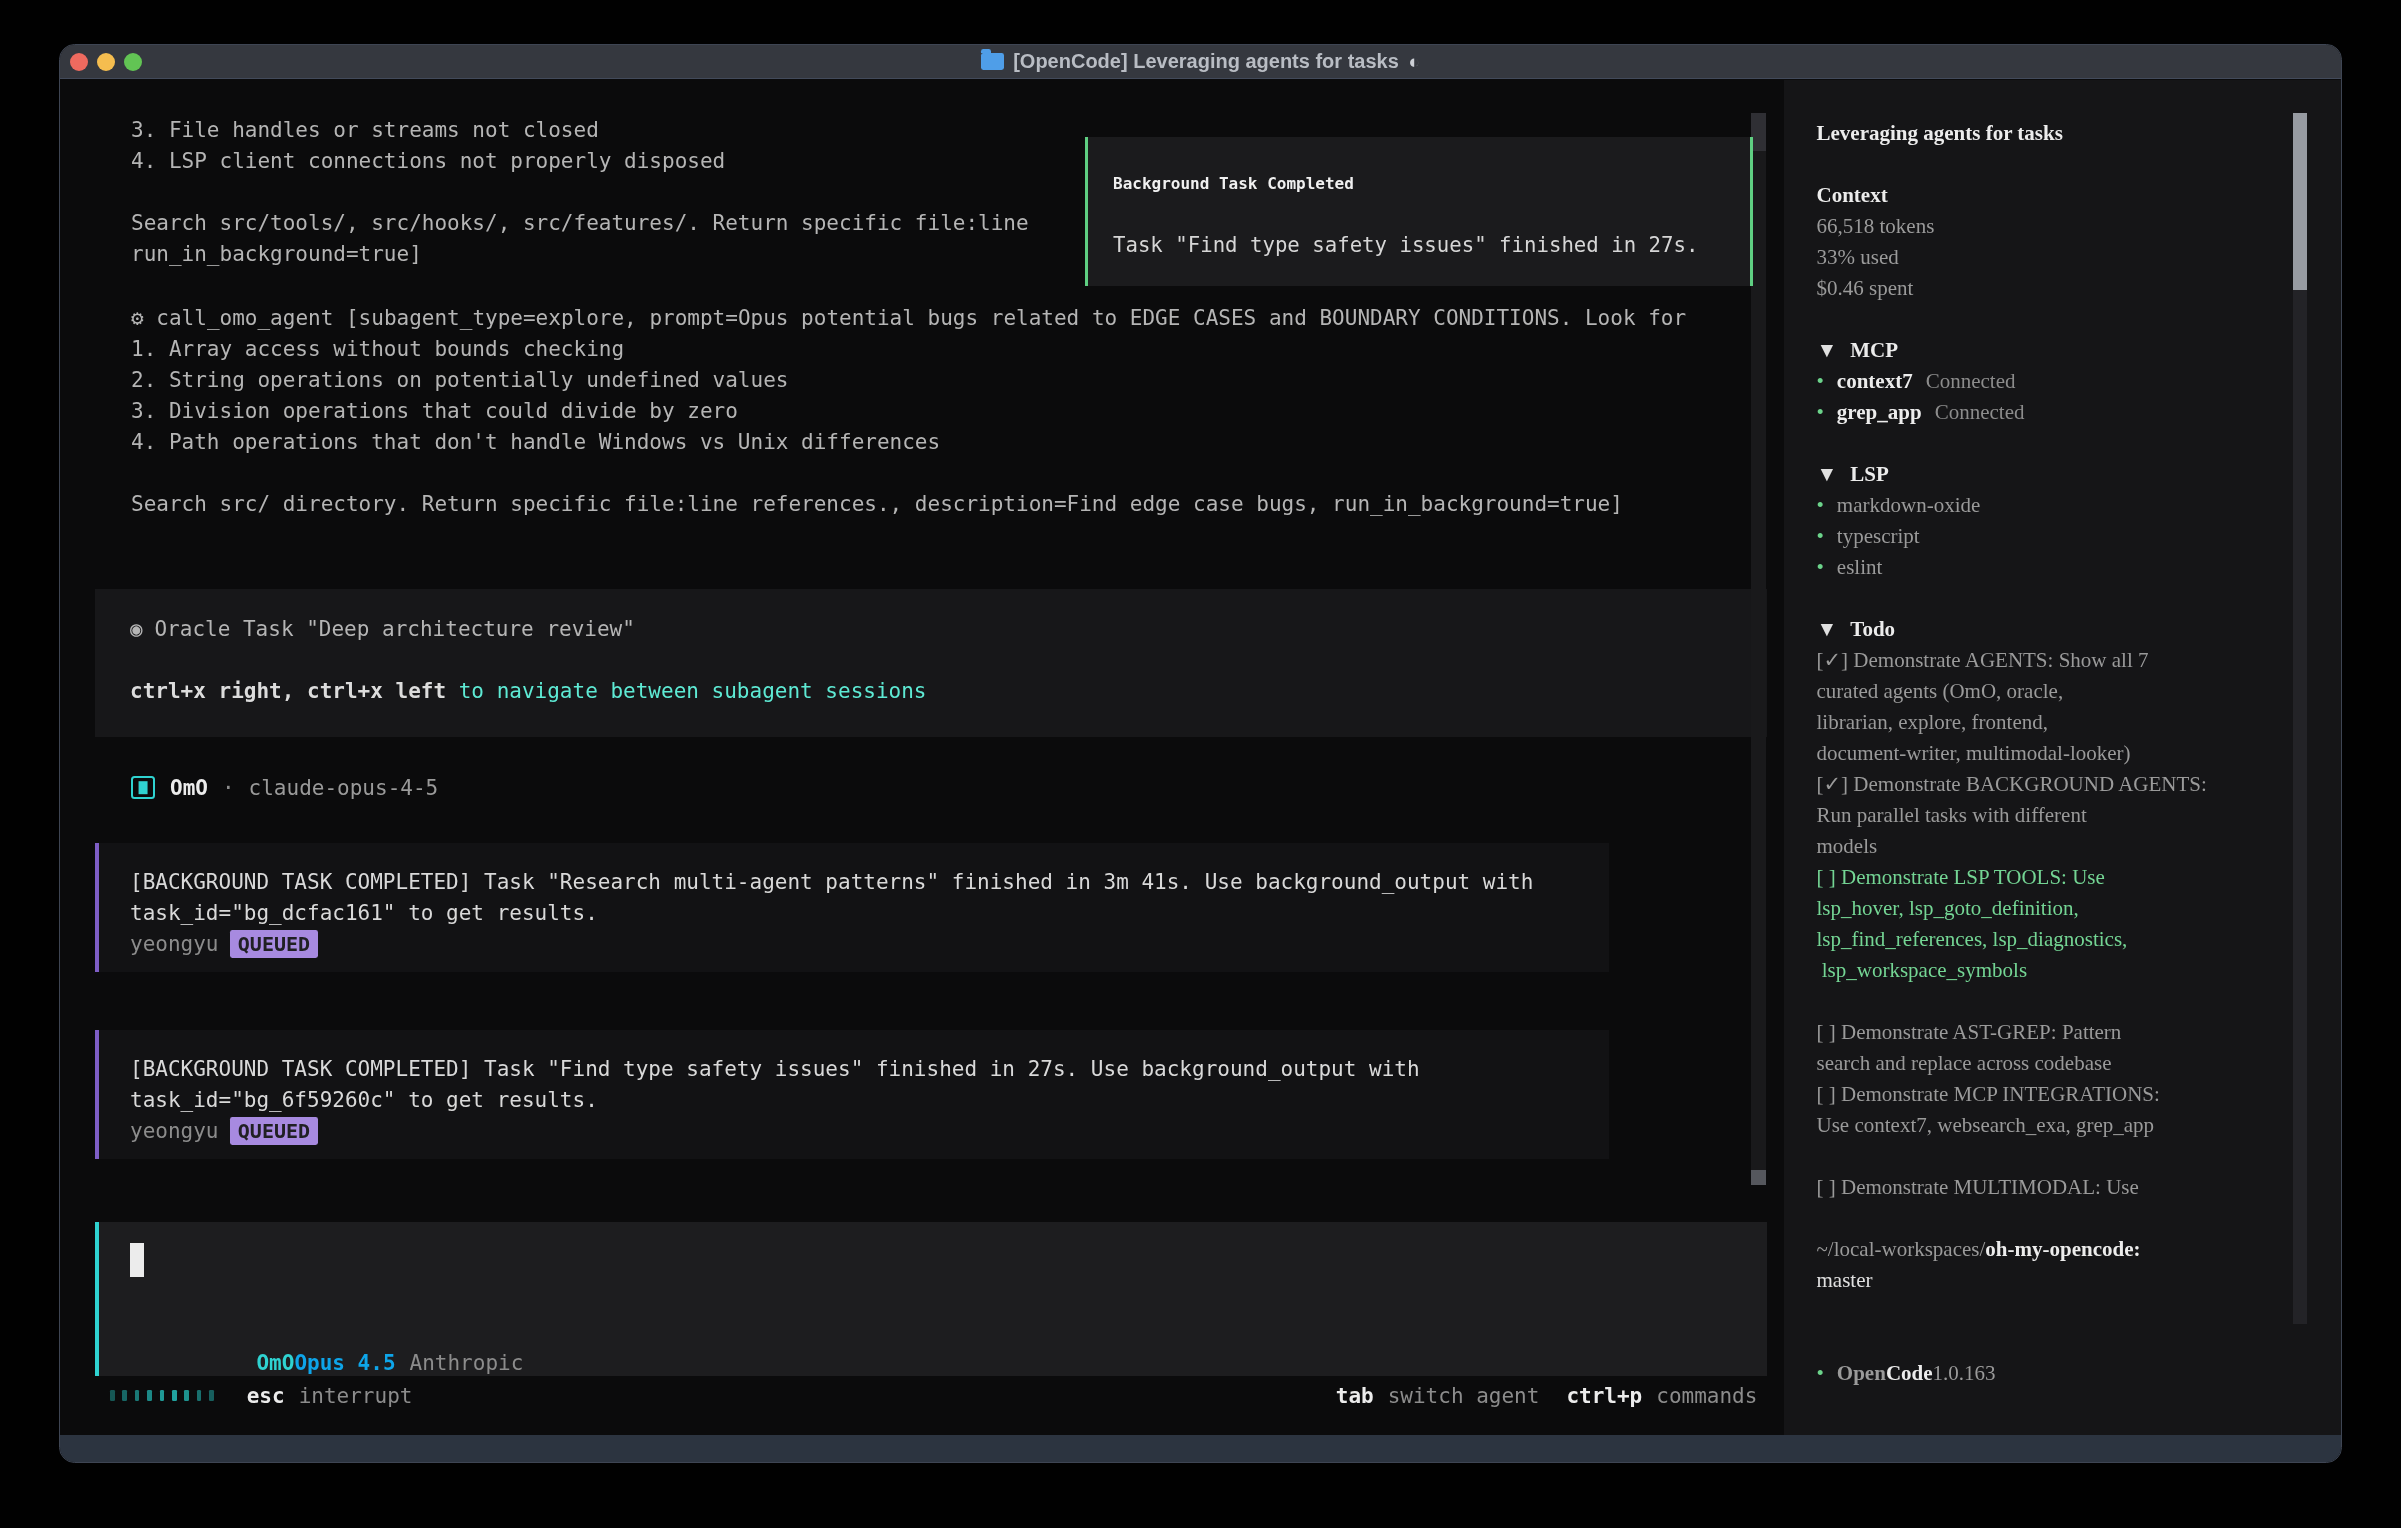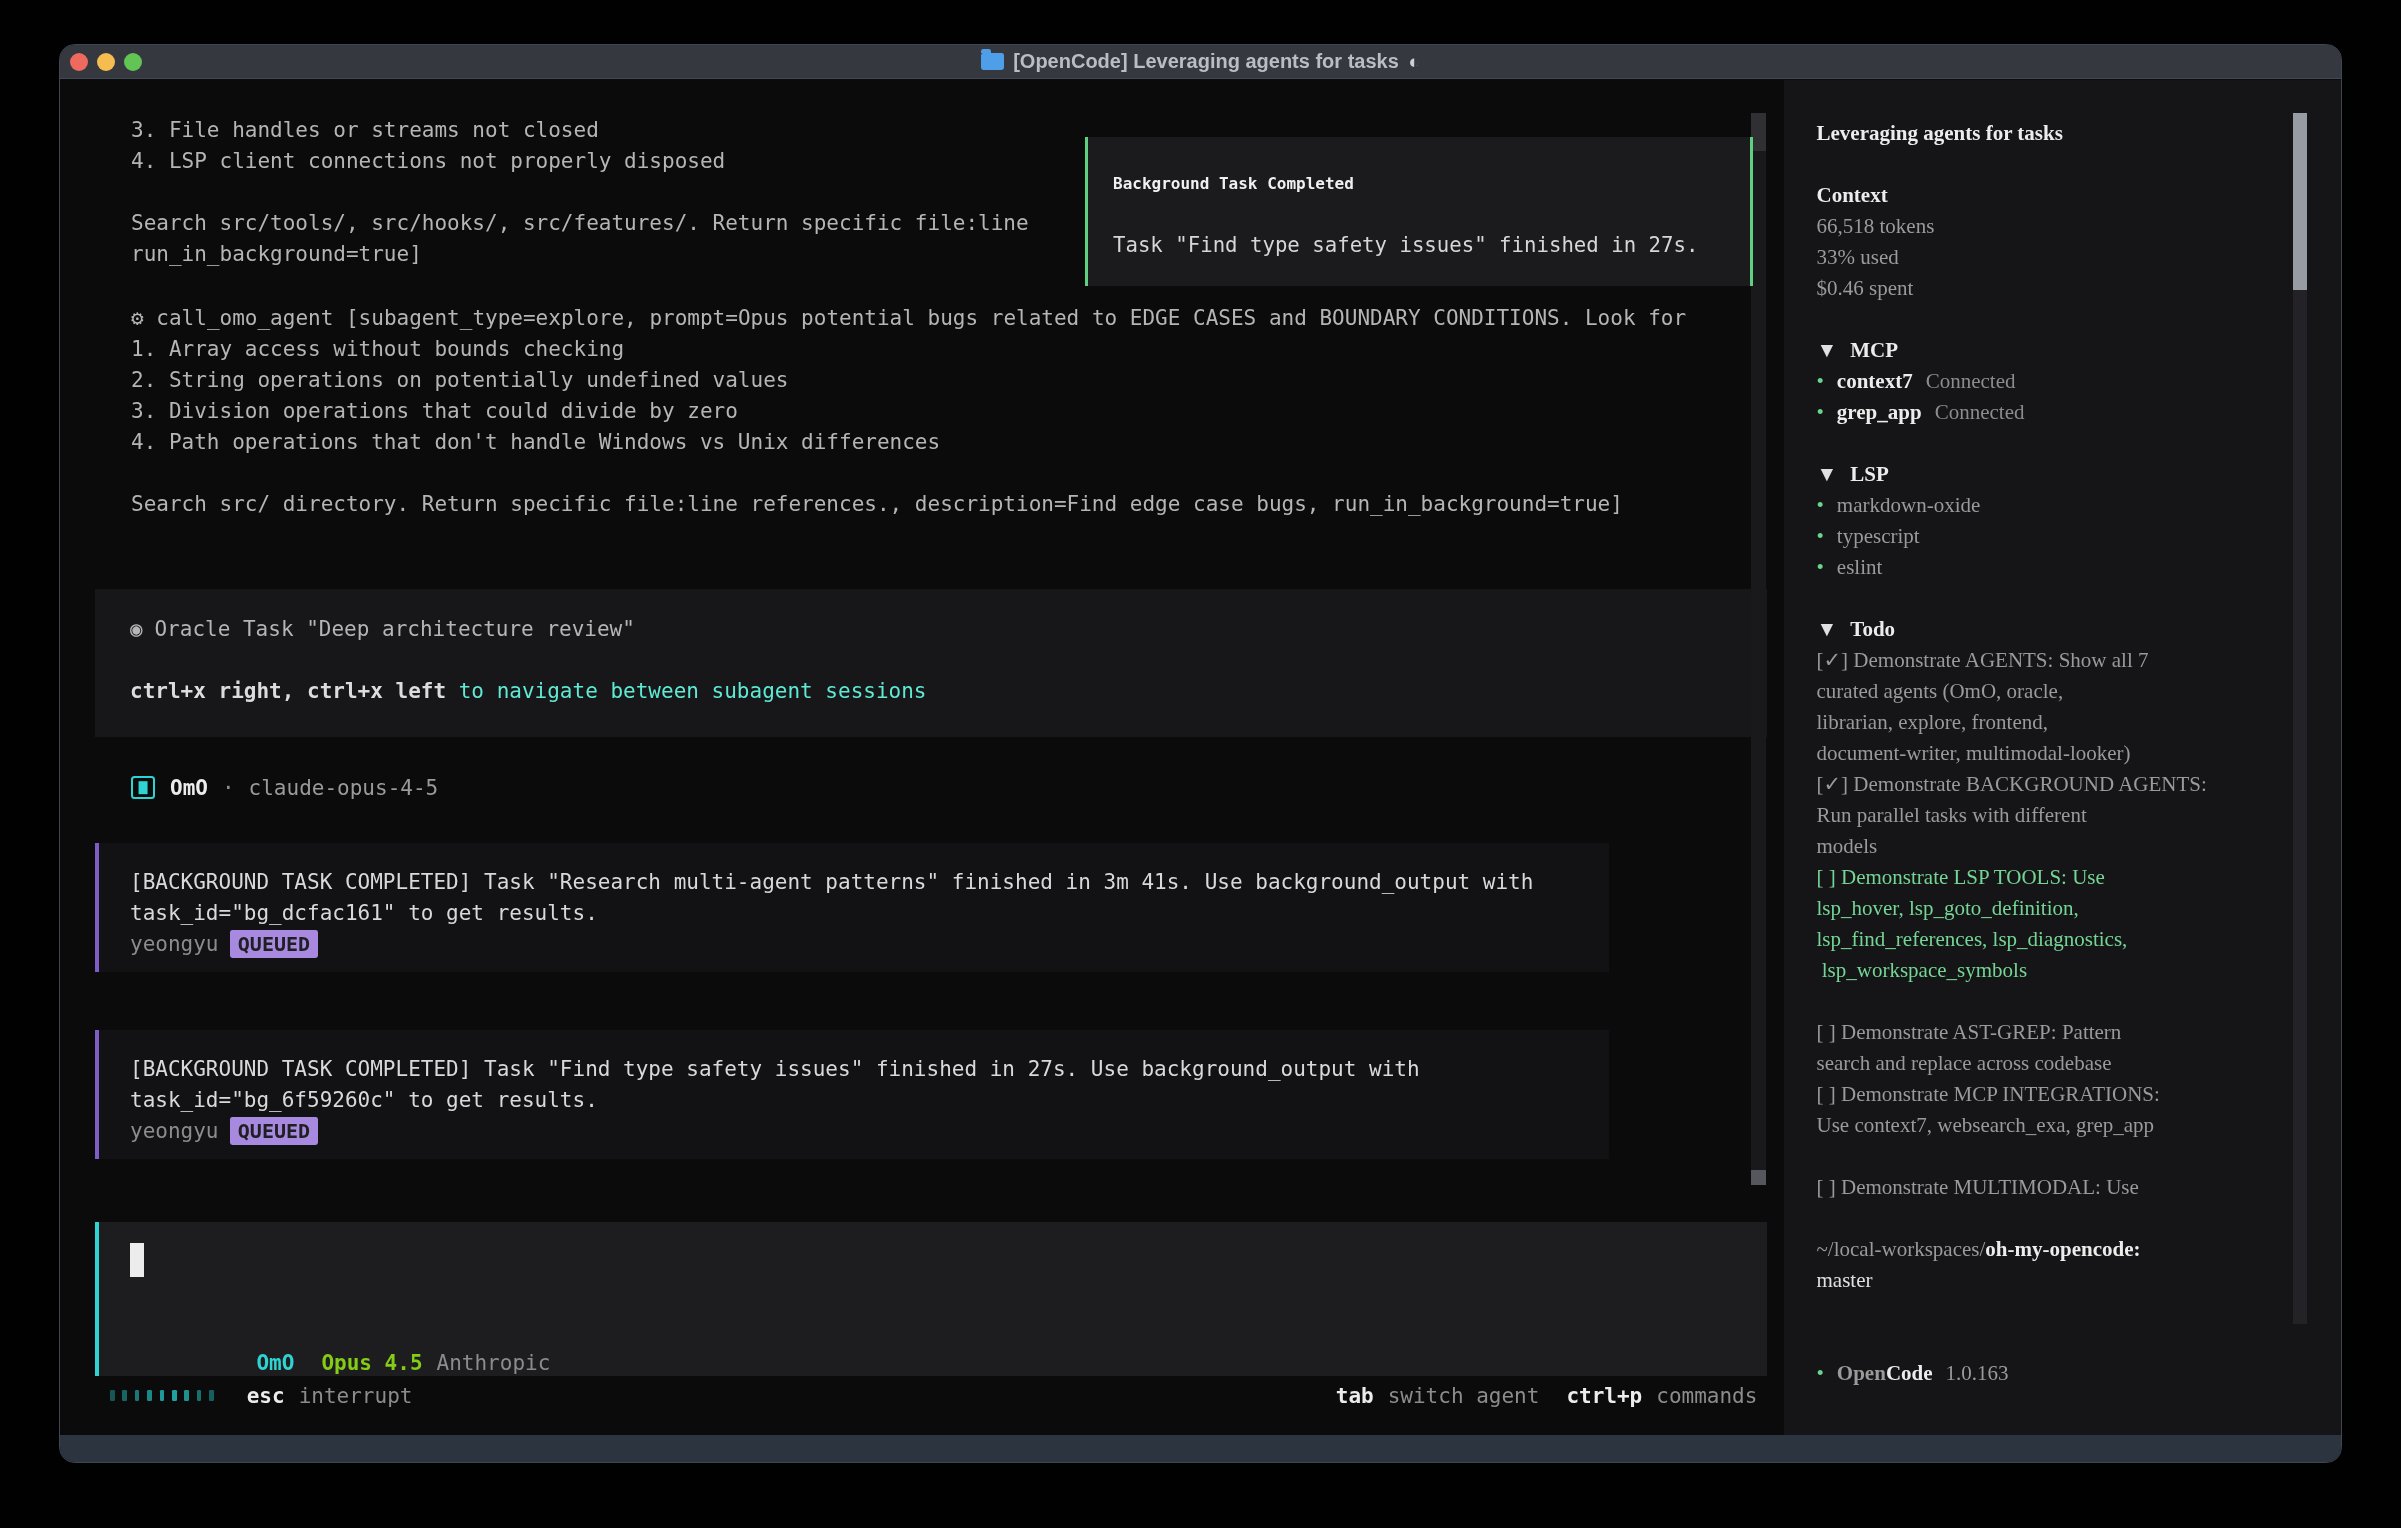--- a/index.html
+++ b/index.html
@@ -66,21 +66,21 @@
   .msg-author { font-size:21px; color:#8c8c8c; }
   .badge { font-size:20px; font-weight:bold; color:#202024; background:#a78ae0; border-radius:2.4px;
     padding:1.8px 8.3px; }
 
   
   .inputbox { position:absolute; left:35px; top:1142px; width:1672px; height:154px; background:#1d1d1f;
     border-left:4.7px solid #2fd3d1; }
   .cursor { position:absolute; left:31px; top:21px; width:14px; height:34px; background:#ececec; }
   .model-line { position:absolute; left:31px; bottom:28px; height:31px; line-height:31px; font-size:21px; white-space:pre; }
   .ml-short { color:#2fd3d1; font-weight:bold; }
-  .ml-name { color:#84cc16; font-weight:bold; margin-left:27px; }
+  .ml-name { color:#0ea5e9; font-weight:bold; }
   .ml-prov { color:#8c8c8c; margin-left:14px; }
 
   
   .statusbar { position:absolute; left:50px; right:26.6px; top:1300px; height:31px; display:flex;
     align-items:center; font-size:21px; }
   .dots { display:flex; gap:7.7px; margin-right:33px; }
   .dot { width:4.7px; height:11.8px; border-radius:1.2px; background:#23b3af; }
   .dot:nth-child(1){opacity:.45}.dot:nth-child(2){opacity:.55}.dot:nth-child(3){opacity:.65}
   .dot:nth-child(4){opacity:.75}.dot:nth-child(5){opacity:.85}.dot:nth-child(6){opacity:.9}
   .dot:nth-child(7){opacity:.8}.dot:nth-child(8){opacity:.6}.dot:nth-child(9){opacity:.5}
@@ -103,21 +103,21 @@
   .mcp-name { color:#ececec; font-weight:bold; }
   .mcp-status { color:#8c8c8c; margin-left:13px; }
   .lsp-name { color:#9a9a9a; }
   .todo-done, .todo-pending { color:#9a9a9a; }
   .todo-active { color:#74d594; }
   .ws-dim { color:#9a9a9a; }
   .ws-bold { color:#ececec; font-weight:bold; }
   .branch { color:#e0e0e0; }
   .foot-dim { color:#9a9a9a; font-weight:bold; }
   .foot-bold { color:#ececec; font-weight:bold; }
-  .foot-ver { color:#9a9a9a; margin-left:13px; }
+  .foot-ver { color:#9a9a9a; }
   .sb-track { position:absolute; left:509px; top:32.5px; width:13.6px; height:1211px; background:#232327; }
   .sb-thumb { position:absolute; left:509px; top:32.5px; width:13.6px; height:177px; background:#979ba2; }
 </style>
 </head>
 <body>
 
 <div class="window">
 
   <div class="titlebar">
     <div class="traffic">

